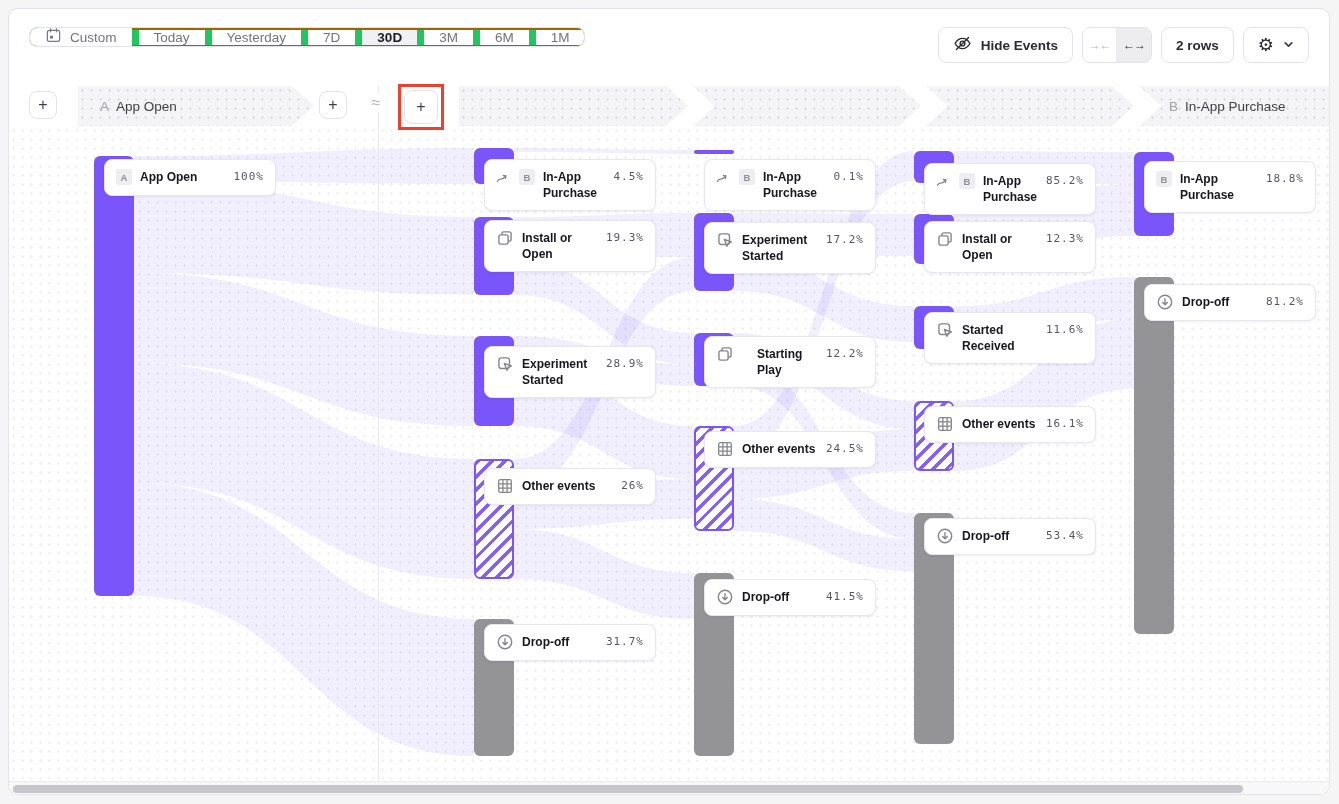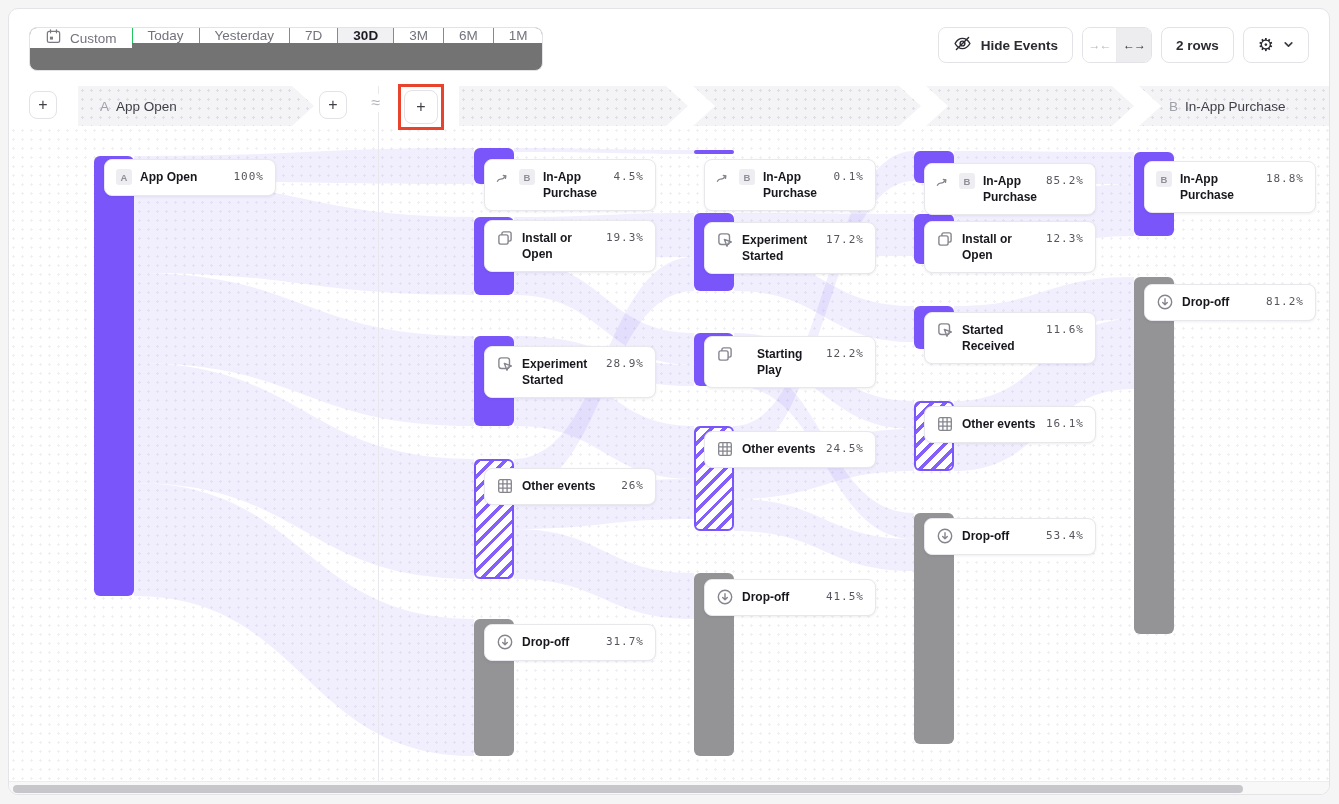--- a/index.html
+++ b/index.html
@@ -1,22 +1,22 @@
 <!DOCTYPE html>
 <html><head>
 <meta charset="utf-8">
 <style>
   * { margin:0; padding:0; box-sizing:border-box; }
   html,body { width:1339px; height:804px; background:#f5f5f6; font-family:"Liberation Sans", sans-serif; overflow:hidden; }
   .panel { position:absolute; left:8px; top:8px; width:1322px; height:787px; background:#fff; border:1px solid #e4e4e8; border-radius:10px; overflow:hidden; }
 
   
   .toolbar { position:absolute; left:0; top:0; width:100%; height:70px; }
-  .date-group { position:absolute; left:20px; top:18px; height:44px; display:inline-flex; align-items:flex-start; border:1px solid #e3e3e7; border-radius:8px; background:#737373; overflow:hidden; }
-  .date-btn { display:flex; align-items:center; gap:8px; padding:0 15px; font-size:13.5px; font-weight:500; color:#73737d; border-left:1px solid #22c55e; cursor:pointer; white-space:nowrap; background:#fff; }
+  .date-group { position:absolute; left:20px; top:18px; height:20px; display:inline-flex; align-items:center; border:1px solid #e3e3e7; border-radius:8px; background:#a16207; overflow:hidden; }
+  .date-btn { display:flex; align-items:center; gap:8px; padding:0 15px; font-size:13.5px; font-weight:500; color:#73737d; border-left:7px solid #22c55e; cursor:pointer; white-space:nowrap; background:#fff; }
   .date-btn:first-child { border-left:none; }
   .date-btn.active { background:#f1f1f4; color:#1c1c22; font-weight:700; }
   .tb-right { position:absolute; right:20px; top:18px; height:36px; display:flex; gap:9px; align-items:stretch; }
   .tb-btn { display:flex; align-items:center; gap:9px; padding:0 14px; border:1px solid #e3e3e7; border-radius:8px; background:#fff; font-size:13.5px; font-weight:600; color:#2b2b32; white-space:nowrap; }
   .seg-ctrl { display:flex; border:1px solid #e3e3e7; border-radius:8px; overflow:hidden; }
   .seg-cell { width:34px; display:flex; align-items:center; justify-content:center; font-size:12px; letter-spacing:-1px; }
   .seg-cell.dim { color:#b8b8c0; background:#fff; border-right:1px solid #ebebee; }
   .seg-cell.on { color:#2b2b32; background:#ededf0; font-weight:700; }
   .gear-glyph { font-family:"DejaVu Sans", sans-serif; font-size:18px; line-height:1; color:#2b2b32; }
 

